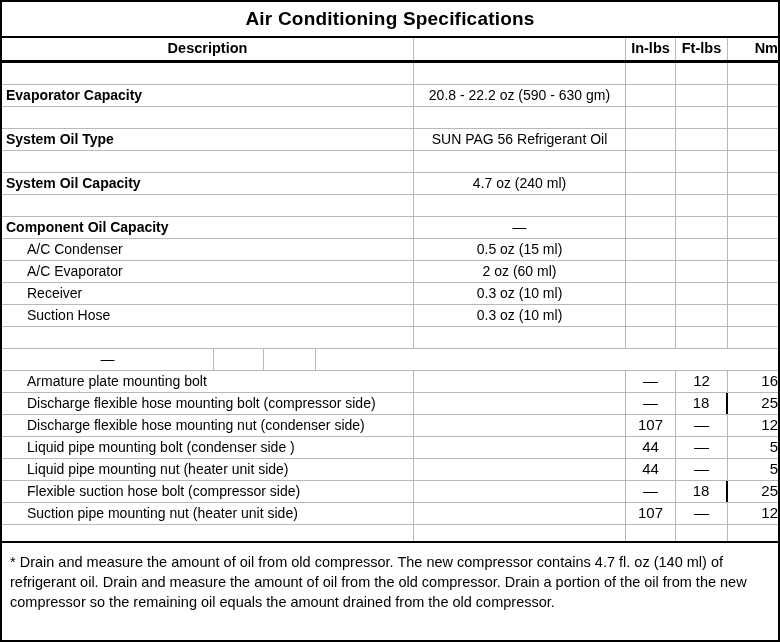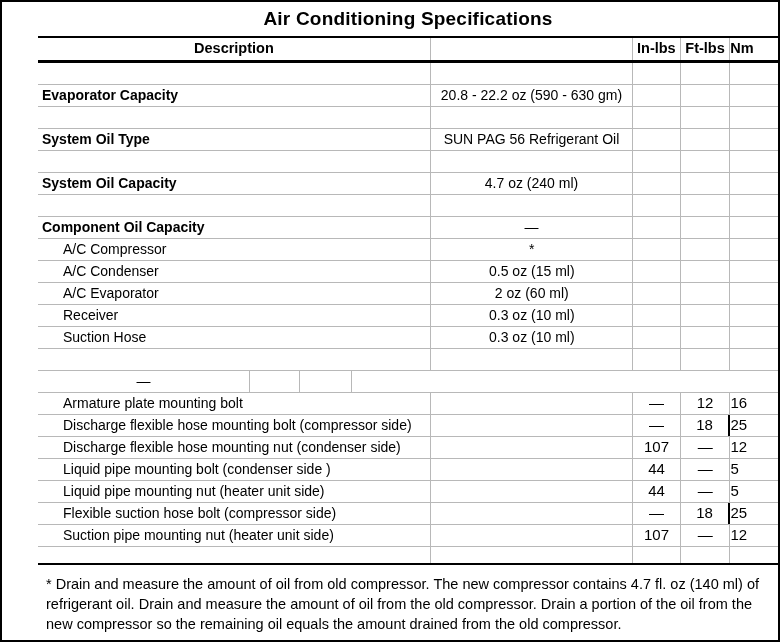--- a/index.html
+++ b/index.html
@@ -8,40 +8,40 @@
     --bg:#ffffff;
     --text:#000000;
     --hdr-grid:#666666;
   }
   html,body{margin:0;padding:0;background:#eee;}
   .sheet{
     width:780px;height:642px;box-sizing:border-box;
     margin:0;background:var(--bg);color:var(--text);
     border:2px solid var(--border);
     font-family:"Liberation Sans","DejaVu Sans",sans-serif;
-    display:flex;flex-direction:column;overflow:hidden;padding-left:36px;
+    display:flex;flex-direction:column;overflow:hidden;
   }
   .title{
     height:34px;flex:0 0 34px;border-bottom:2px solid var(--border);
     display:flex;align-items:center;justify-content:center;
     font-weight:bold;font-size:19px;letter-spacing:.2px;
   }
   .header-row{
     display:flex;height:22px;flex:0 0 22px;
     border-bottom:3px solid var(--border);
     font-weight:bold;font-size:14.5px;line-height:21px;
   }
   .header-row .c{border-right:1px solid var(--hdr-grid);}
   .c{box-sizing:border-box;overflow:hidden;white-space:nowrap;}
   .c.desc{width:412px;text-align:left;padding-left:4px;border-right:1px solid var(--grid);}
   .header-row .c.desc{text-align:center;padding-left:0;}
   .c.val{width:212px;text-align:center;border-right:1px solid var(--grid);}
   .c.in{width:50px;text-align:center;border-right:1px solid var(--grid);}
   .c.ft{width:52px;text-align:center;border-right:1px solid var(--grid);}
-  .c.nm{width:50px;text-align:left;border-right:none;}
+  .c.nm{width:50px;text-align:right;border-right:none;}
   .tbody{flex:0 0 auto;}
   .row{
     display:flex;height:21px;border-bottom:1px solid var(--grid);
     font-size:14px;line-height:20px;
   }
   .row .c.in,.row .c.ft,.row .c.nm{font-size:15px;}
   .row.section .c.desc{font-weight:bold;}
   .row.sub .c.desc{padding-left:25px;font-weight:normal;}
   .row:last-child{height:16px;border-bottom:none;}
   .dark-right{border-right:2px solid var(--border) !important;}
@@ -116,27 +116,20 @@
     <div class="c nm"></div>
   </div>
       <div class="row section">
     <div class="c desc">Component Oil Capacity</div>
     <div class="c val">—</div>
     <div class="c in"></div>
     <div class="c ft"></div>
     <div class="c nm"></div>
   </div>
       <div class="row sub">
-    <div class="c desc">A/C Compressor</div>
-    <div class="c val">*</div>
-    <div class="c in"></div>
-    <div class="c ft"></div>
-    <div class="c nm"></div>
-  </div>
-      <div class="row sub">
     <div class="c desc">A/C Condenser</div>
     <div class="c val">0.5 oz (15 ml)</div>
     <div class="c in"></div>
     <div class="c ft"></div>
     <div class="c nm"></div>
   </div>
       <div class="row sub">
     <div class="c desc">A/C Evaporator</div>
     <div class="c val">2 oz (60 ml)</div>
     <div class="c in"></div>

